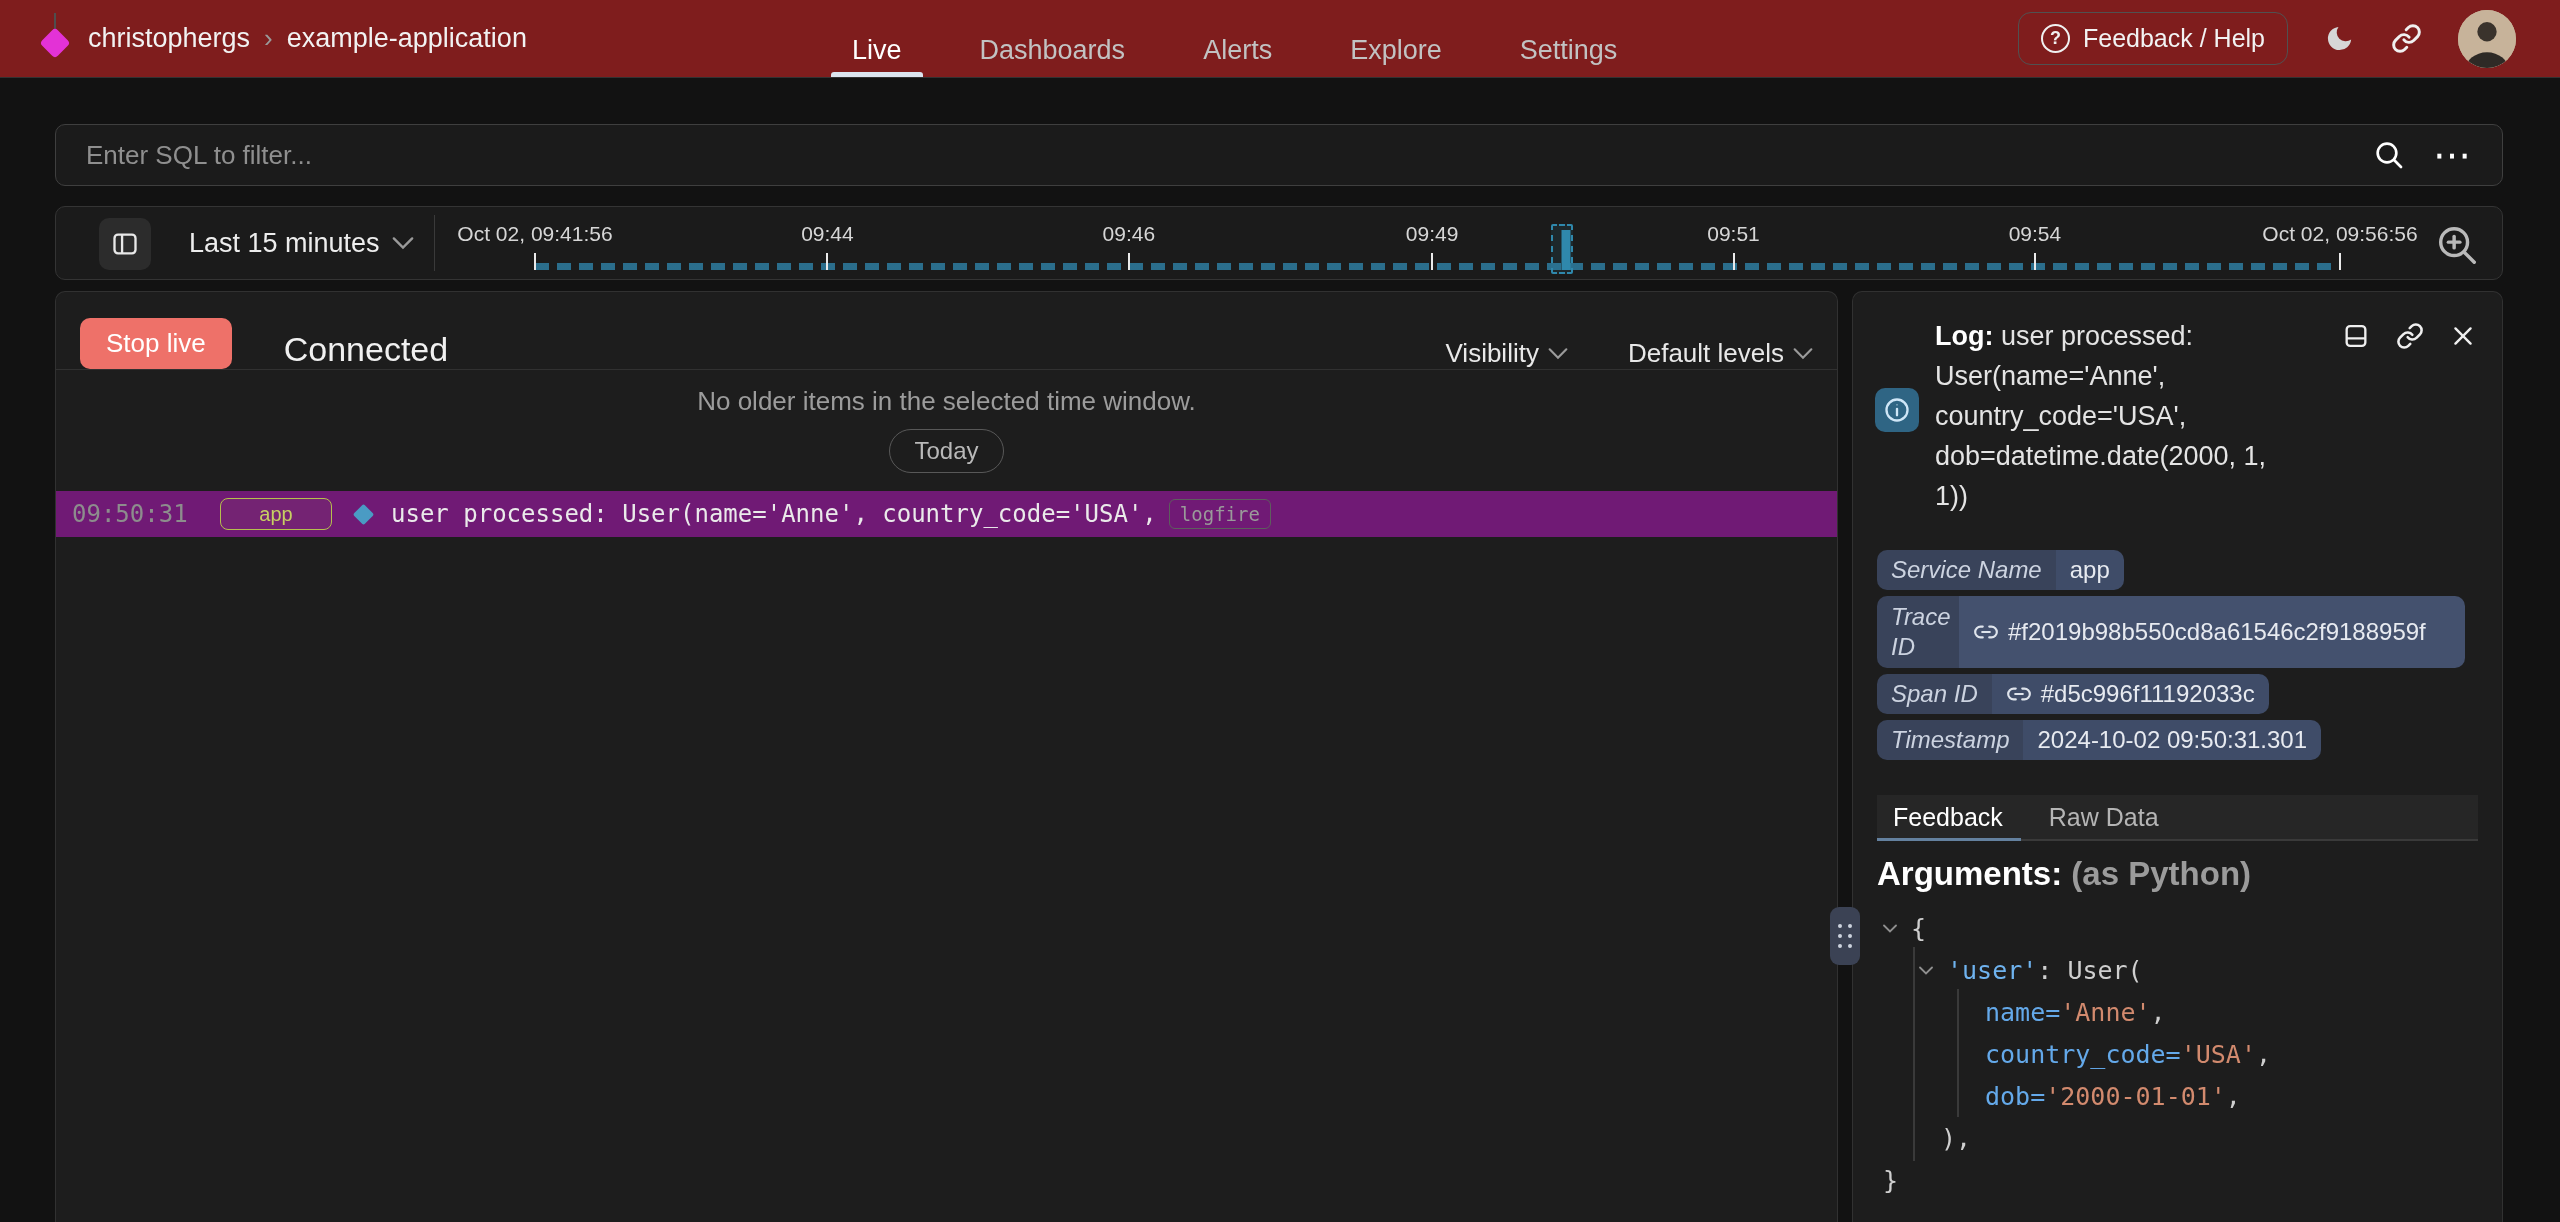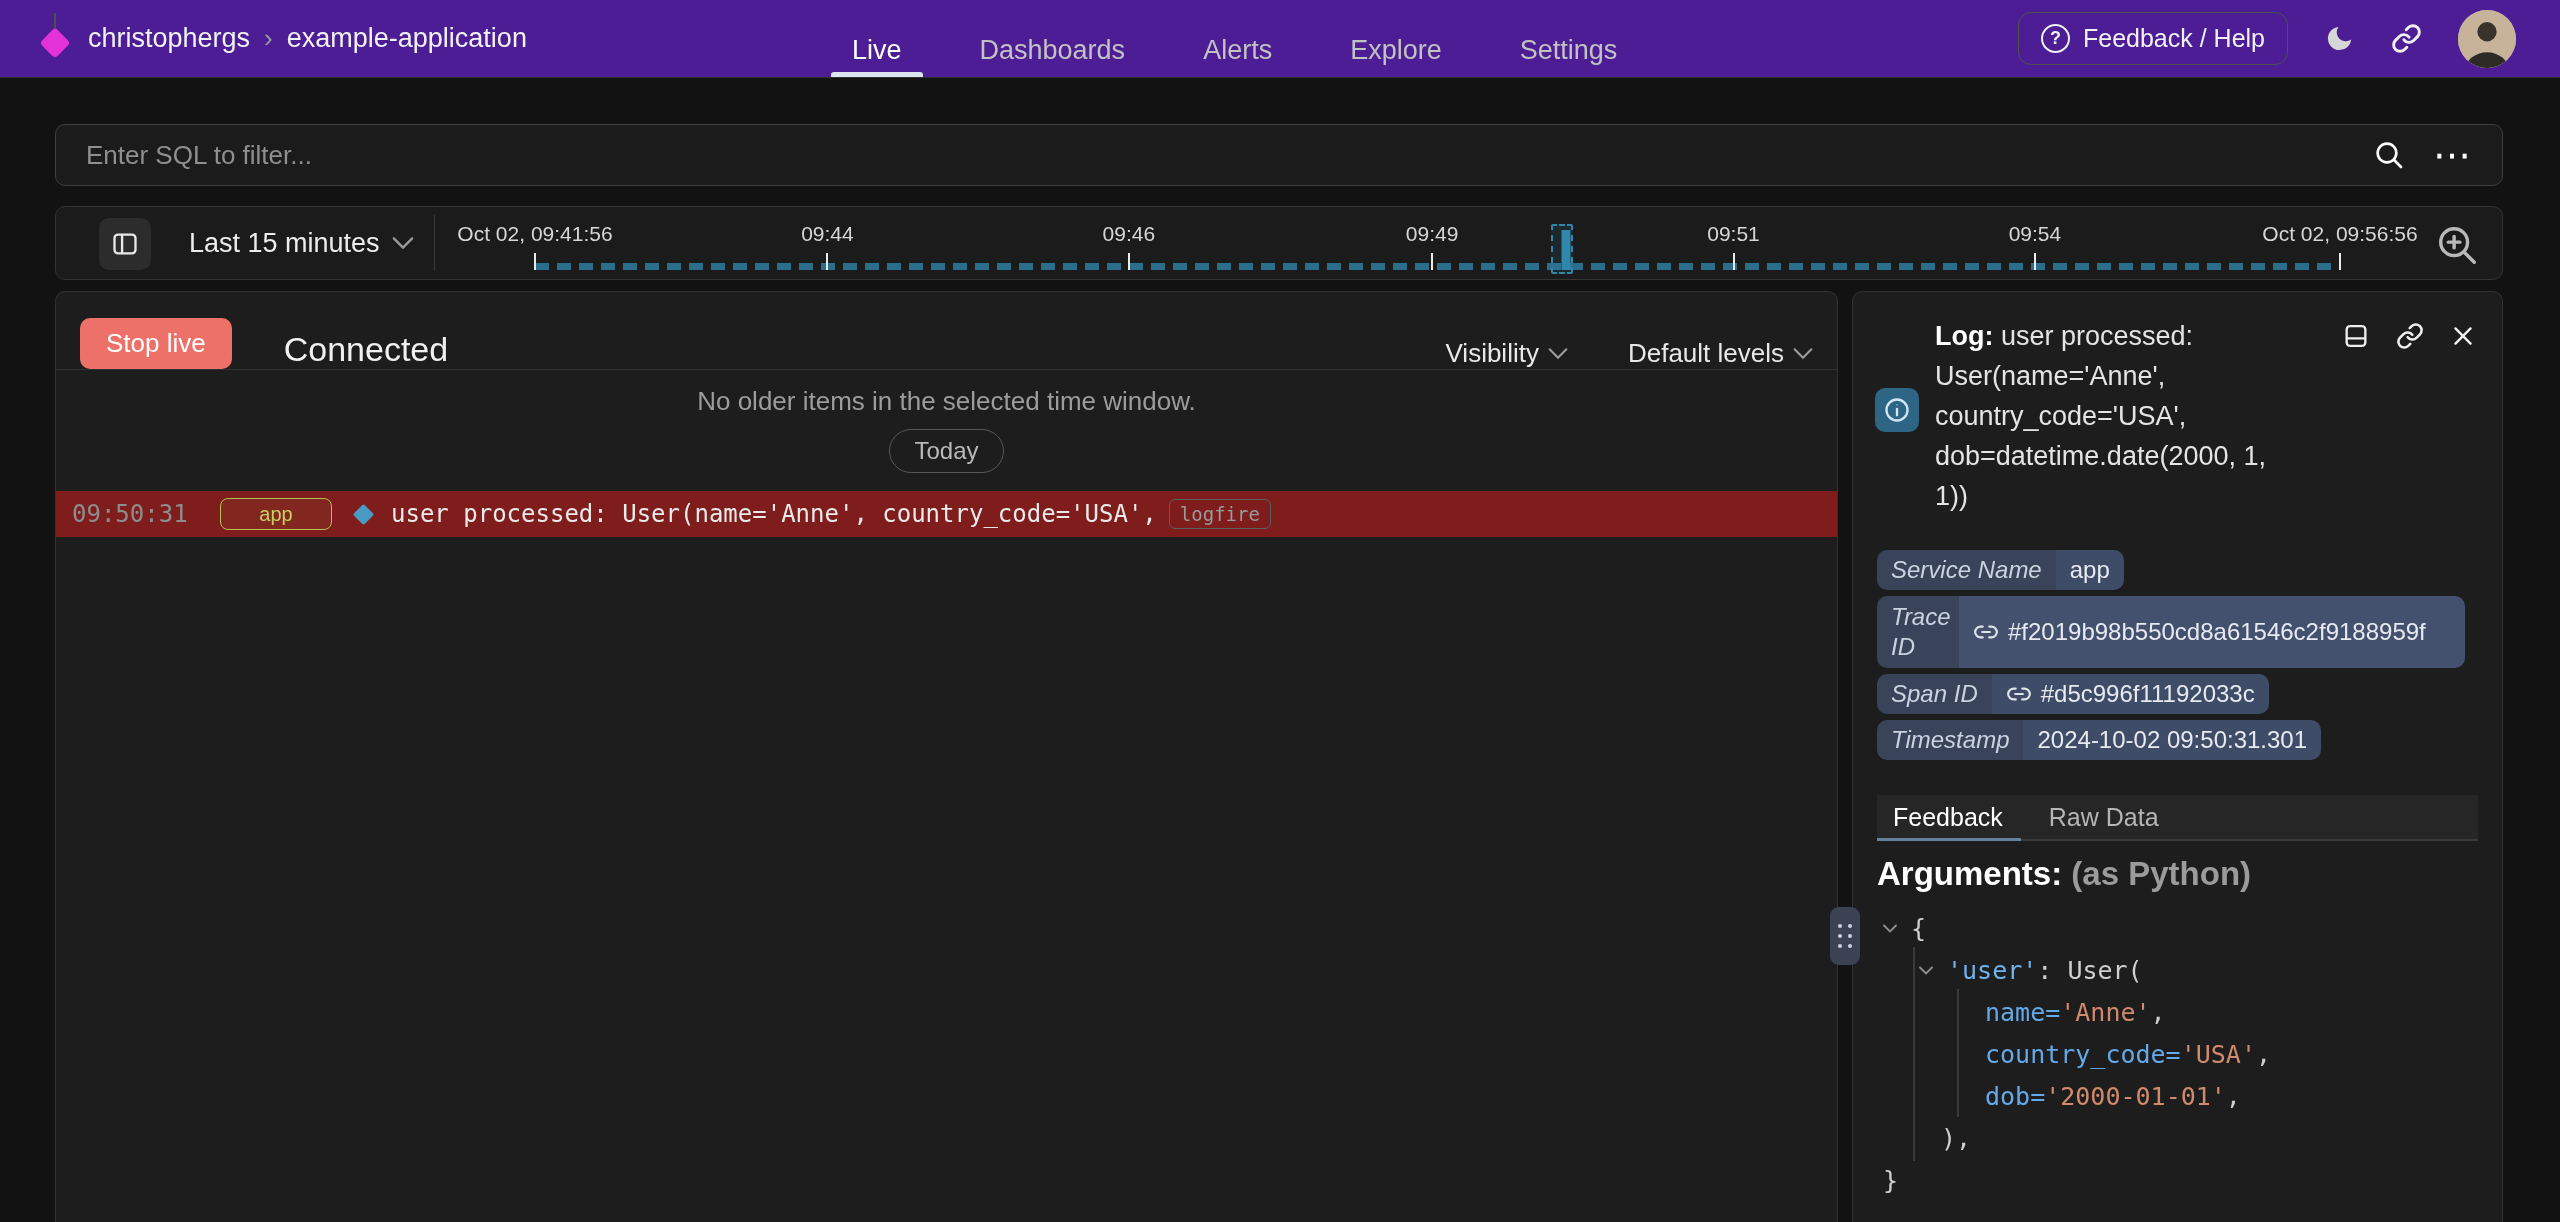--- a/index.html
+++ b/index.html
@@ -6,21 +6,21 @@
   html,body { background:#0e0e0e; }
   .app {
     position:relative; width:2560px; height:1222px; overflow:hidden;
     background:#121212; font-family:"Liberation Sans", sans-serif;
     color:#e6e6e6; -webkit-font-smoothing:antialiased;
   }
   svg { display:block; }
 
   
   .nav {
-    height:78px; background:#4c1d95; border-bottom:1px solid #323232;
+    height:78px; background:#7f1d1d; border-bottom:1px solid #323232;
     display:flex; align-items:center; padding:0 44px 0 40px; position:relative;
   }
   .logo-wrap { position:relative; width:30px; height:40px; margin-right:18px; }
   .logo-line { position:absolute; left:14px; top:-6px; width:2px; height:28px; background:#4e4e4e; }
   .logo-diamond { position:absolute; left:4px; top:13px; width:22px; height:22px; background:#e332d6; transform:rotate(45deg); border-radius:4px; }
   .crumb { font-size:27px; color:#f2f2f2; }
   .crumb-sep { color:#9a9a9a; margin:0 14px; font-size:26px; }
   .nav-tabs { position:absolute; left:852px; top:0; height:100%; display:flex; gap:78px; }
   .nav-tab { display:flex; align-items:center; font-size:27px; color:#c2c2c2; position:relative; cursor:pointer;margin-top:23px; }
   .nav-tab.active { color:#ffffff; }
@@ -69,21 +69,21 @@
   }
   .live-header { height:78px; border-bottom:1px solid #313131; display:flex; align-items:flex-end; padding:0 24px;gap:24px; }
   .stop-btn { background:#ee7169; color:#ffffff; border:none; border-radius:10px; padding:10px 26px; font-size:26px; cursor:pointer; }
   .conn-label { font-size:34px; color:#f0f0f0; margin-left:28px; }
   .hdr-spacer { flex:1; }
   .dropdown { display:flex; align-items:center; gap:9px; font-size:26px; color:#e8e8e8; cursor:pointer; }
   .dropdown + .dropdown { margin-left:36px; }
   .empty-notice { margin-top:16px; text-align:center; font-size:26px; color:#9c9c9c; }
   .today-wrap { text-align:center; margin-top:12px; }
   .today-btn { border:1px solid #585858; background:transparent; color:#b9b9b9; font-size:24px; padding:7px 24px; border-radius:999px; cursor:pointer; }
-  .log-row { margin-top:18px; height:46px; background:#7f1d1d; display:flex; align-items:center; padding:0 16px; cursor:pointer; }
+  .log-row { margin-top:18px; height:46px; background:#701a75; display:flex; align-items:center; padding:0 16px; cursor:pointer; }
   .log-time { font-family:"DejaVu Sans Mono", monospace; font-size:24px; color:#8d8d8d; width:126px; }
   .app-pill { margin-left:22px; width:112px; height:32px; border:1.5px solid #b5c04e; border-radius:8px; background:rgba(181,192,78,.06);
     color:#c6cf62; font-size:20px; display:flex; align-items:center; justify-content:center; }
   .log-diamond { margin-left:24px; width:15px; height:15px; background:#4a9bc4; transform:rotate(45deg); border-radius:2px; flex:none; }
   .log-msg { margin-left:20px; font-family:"DejaVu Sans Mono", monospace; font-size:24px; color:#eaeaea; white-space:nowrap; }
   .logfire-pill { margin-left:12px; border:1px solid #5e5e5e; border-radius:6px; color:#9a9a9a; font-size:19px;
     font-family:"DejaVu Sans Mono", monospace; padding:3px 10px; }
 
   .drag-handle { position:absolute; left:1775px; top:616px; width:30px; height:58px; background:#3b4254; border-radius:9px;
     z-index:3; display:flex; align-items:center; justify-content:center; cursor:col-resize; }

